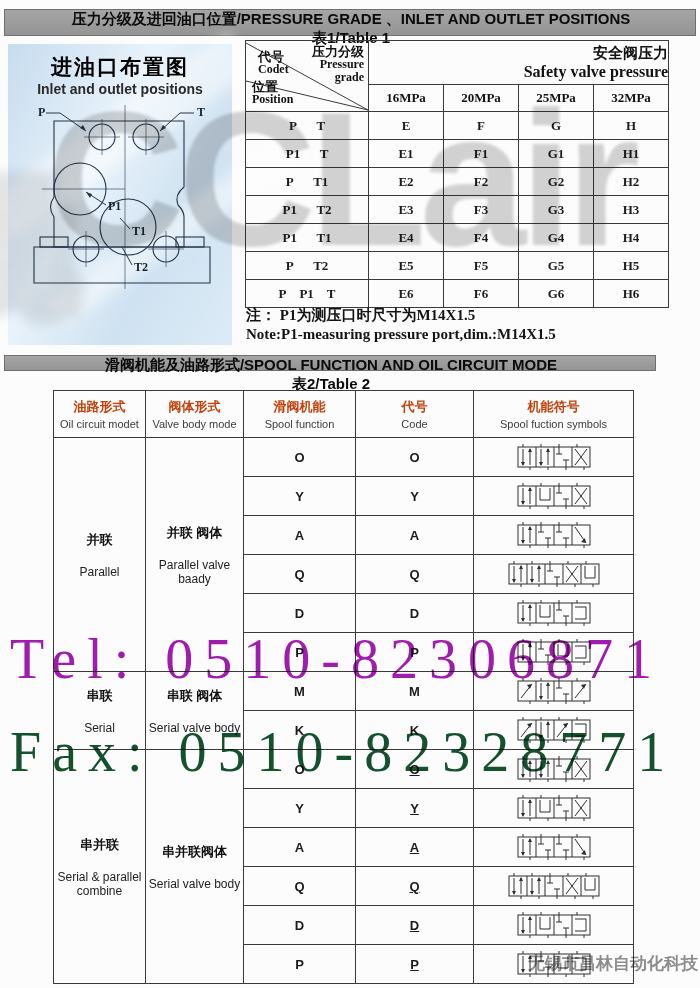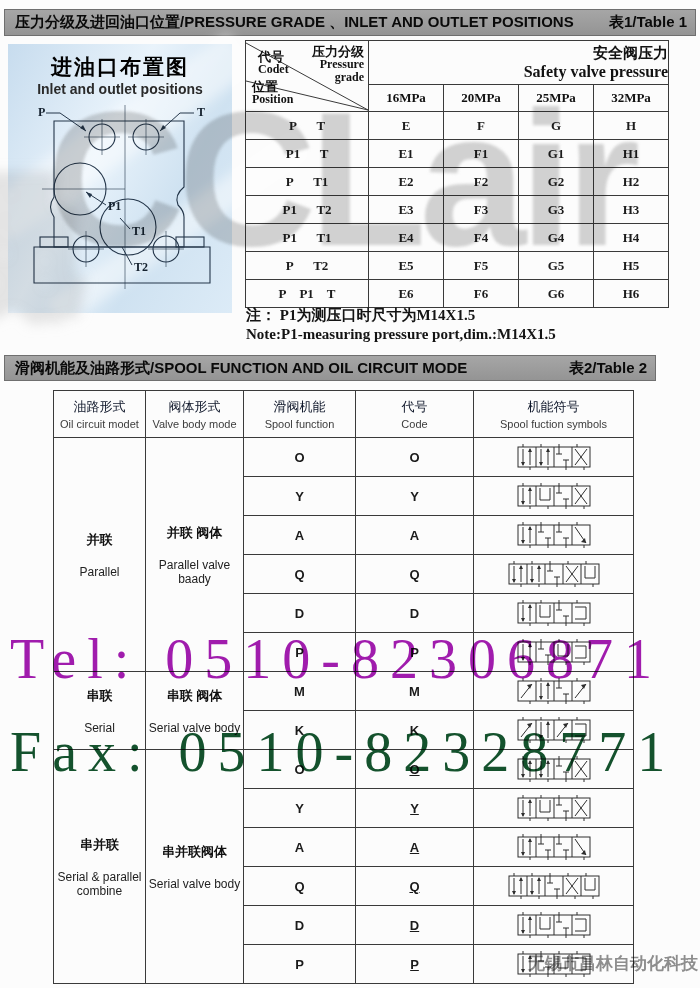--- a/index.html
+++ b/index.html
@@ -1,26 +1,26 @@
 <!DOCTYPE html>
 <html><head>
 <meta charset="utf-8">
 <style>
   html,body{margin:0;padding:0;}
   .page{position:relative;width:700px;height:988px;background:#fcfcfc;overflow:hidden;
         font-family:"Liberation Sans",sans-serif;color:#111;}
   
   .bar{position:absolute;display:flex;align-items:center;justify-content:space-between;
        background:linear-gradient(#a6a6a6,#949494);border:1px solid #6f6f6f;
-       font-weight:bold;font-size:15px;color:#0a0a0a;padding:0 8px 0 10px;box-sizing:border-box;}
+       font-weight:bold;font-size:15px;color:#0a0a0a;padding:0 8px 0 10px;box-sizing:border-box;flex-direction:column;}
   .bar1{left:4px;top:9px;width:692px;height:27px;}
-  .bar2{left:4px;top:355px;width:652px;height:26px;}
+  .bar2{left:4px;top:355px;width:652px;height:16px;}
   .bar .lbl{font-weight:bold;white-space:nowrap;}
   
-  .panel{position:absolute;left:8px;top:44px;width:224px;height:269px;
+  .panel{position:absolute;left:8px;top:44px;width:224px;height:301px;
          background:linear-gradient(118deg,#c7dcee 0%,#e9f3fb 40%,#cfe2f1 68%,#dcebf7 100%);}
   .panel .streak{position:absolute;width:300px;height:46px;background:rgba(255,255,255,.45);
                  transform:rotate(-35deg);filter:blur(6px);pointer-events:none;}
   .panel .s1{left:-40px;top:70px;} .panel .s2{left:20px;top:170px;height:30px;}
   .d-title{position:relative;text-align:center;font-size:21px;font-weight:bold;letter-spacing:2px;
            padding-top:9px;color:#000;}
   .d-sub{position:relative;text-align:center;font-size:14px;font-weight:bold;color:#2a2a2a;}
   .panel svg{position:relative;display:block;margin:2px auto 0;}
   .panel svg text{font-family:"Liberation Serif",serif;font-size:12px;font-weight:bold;fill:#15222f;}
   
@@ -39,21 +39,21 @@
   .c-grade{position:absolute;right:4px;top:4px;text-align:right;}
   .c-pos{position:absolute;left:6px;bottom:5px;text-align:left;}
   
   .note{position:absolute;left:246px;top:306px;font-family:"Liberation Serif",serif;
         font-weight:bold;font-size:15px;color:#141414;line-height:19px;}
   
   .t2{position:absolute;left:53px;top:390px;border-collapse:collapse;table-layout:fixed;}
   .t2 td,.t2 th{border:1px solid #3a3a3a;text-align:center;vertical-align:middle;padding:0;}
   .t2 thead tr{height:47px;}
   .t2 tbody tr{height:39px;}
-  .t2 .h-zh{font-size:13px;font-weight:normal;color:#0f172a;}
+  .t2 .h-zh{font-size:13px;font-weight:bold;color:#c2410c;}
   .t2 .h-en{font-size:11px;color:#3c3c3c;margin-top:2px;}
   .t2 .g-zh{font-size:13px;font-weight:bold;}
   .t2 .g-en{font-size:12px;color:#222;line-height:14px;margin-top:16px;}
   .t2 .letter{font-size:13px;font-weight:bold;color:#1a1a1a;}
   .t2 .letter.u{text-decoration:underline;}
   .t2 .sym svg{display:block;margin:0 auto;}
   
   .wm{position:absolute;pointer-events:none;mix-blend-mode:multiply;white-space:nowrap;}
   .wm-logo{left:46px;top:68px;font-size:192px;font-weight:bold;letter-spacing:-7px;
            color:#b9b9b9;opacity:.62;filter:blur(1.5px);font-family:"Liberation Sans",sans-serif;}

